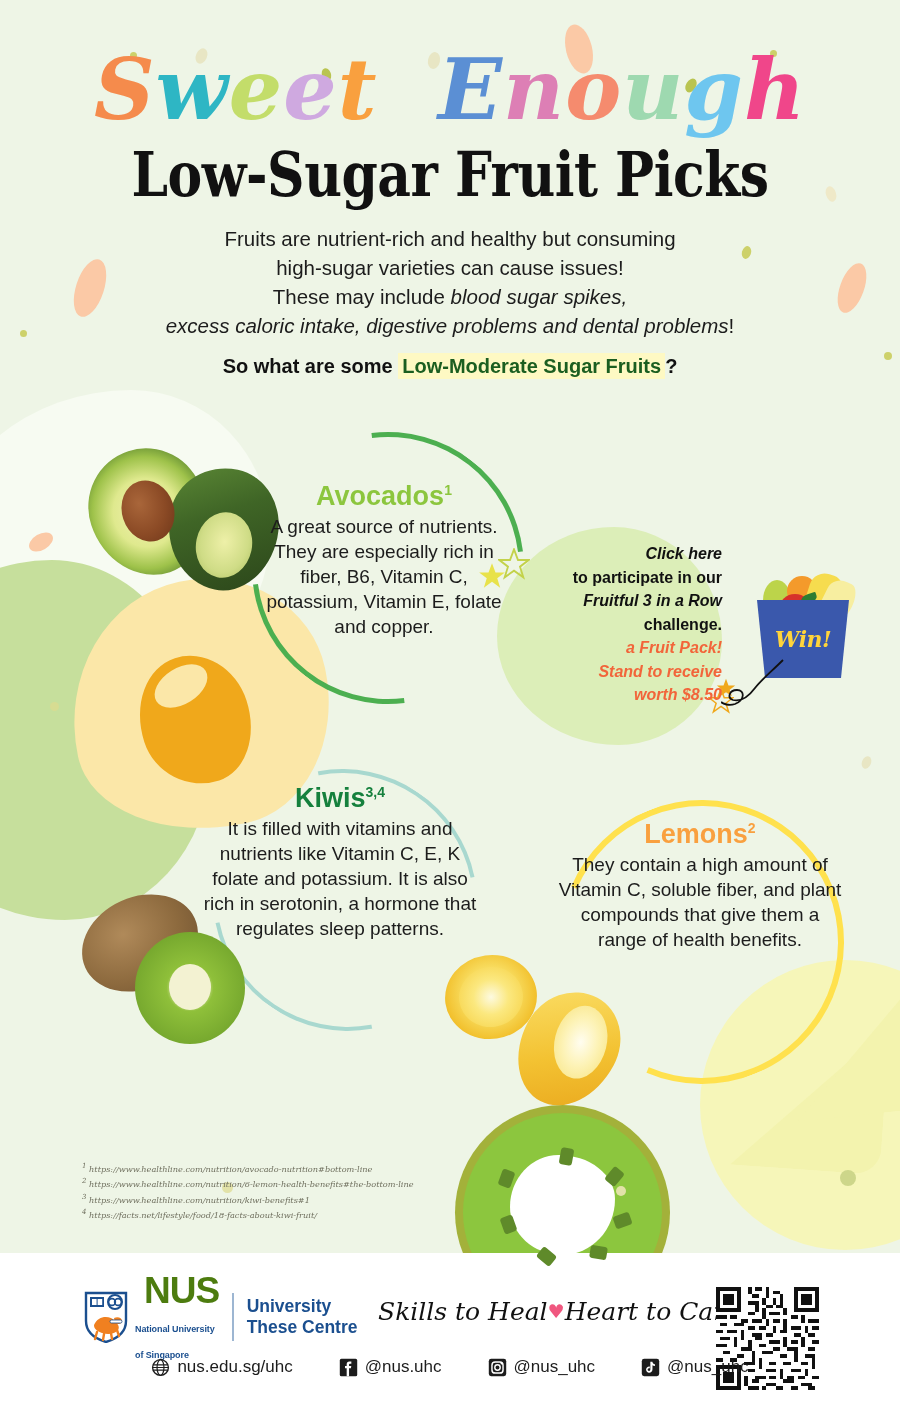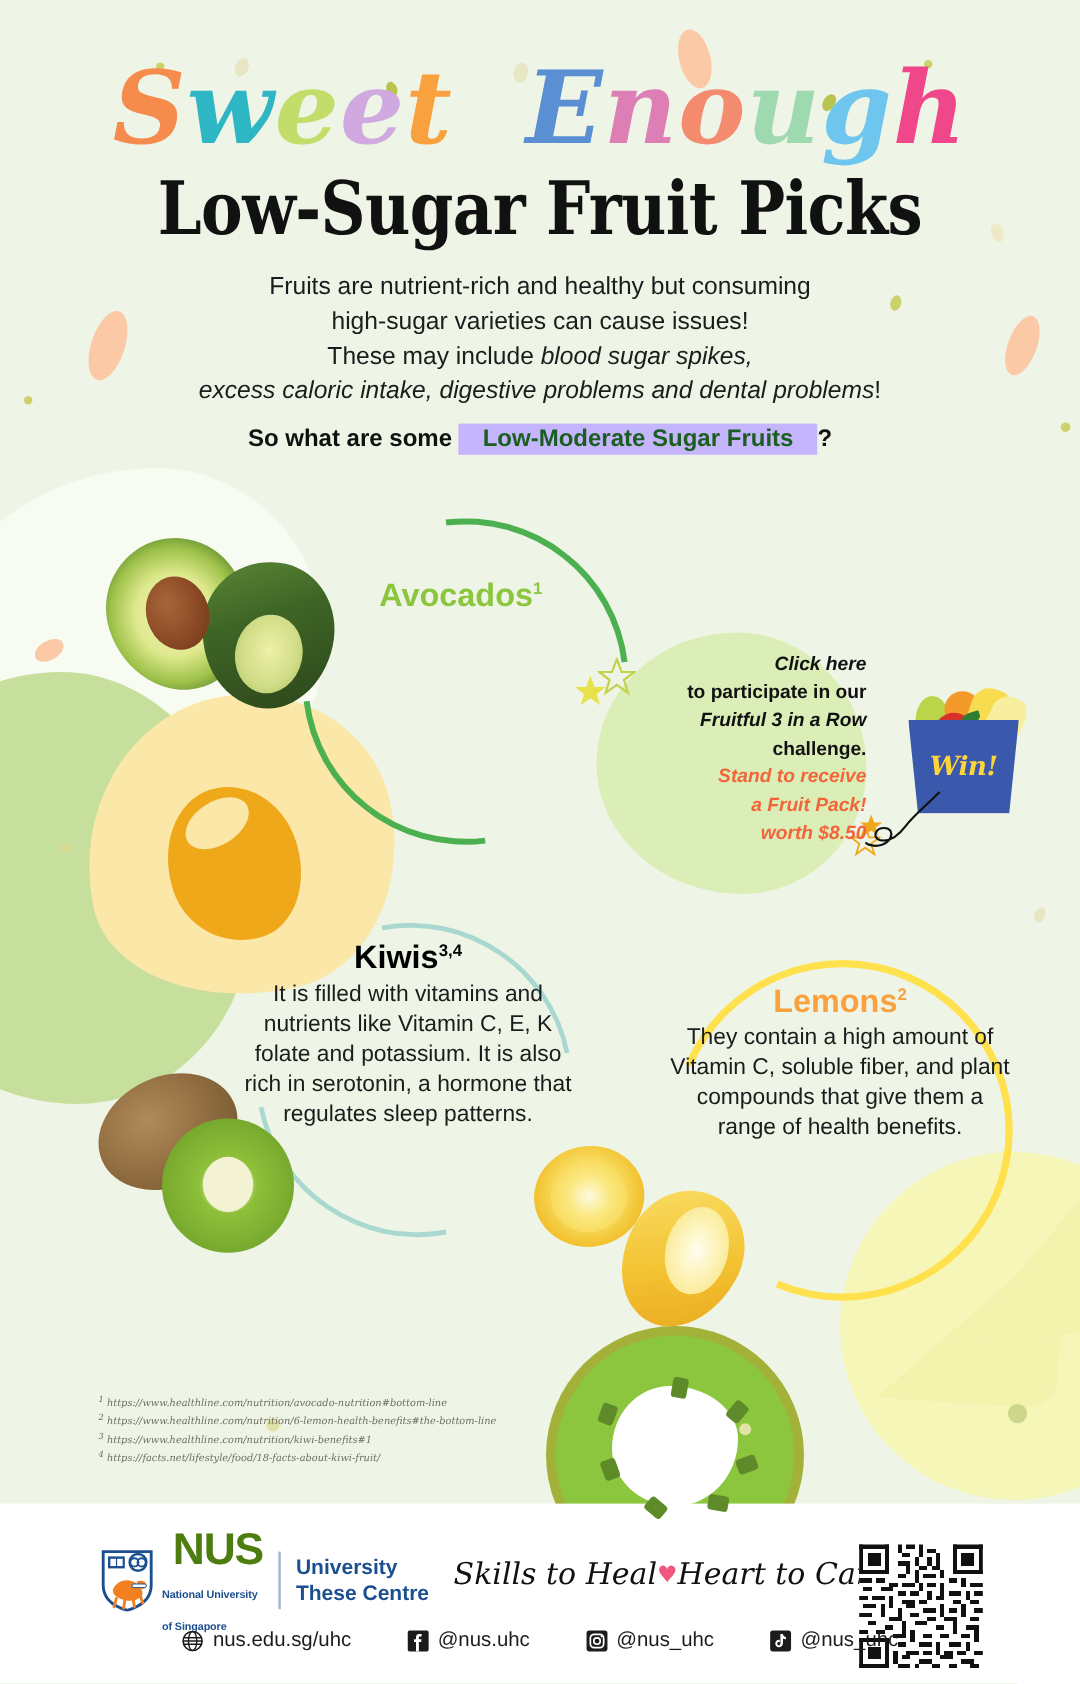--- a/index.html
+++ b/index.html
@@ -82,21 +82,21 @@
   
   .intro{
     position:absolute;left:0;top:224px;width:900px;text-align:center;
     font-size:20.5px;line-height:29px;color:#1c1c1c;
   }
   .intro em{font-style:italic;}
   .question{
     position:absolute;left:0;top:355px;width:900px;text-align:center;
     font-size:20px;font-weight:700;color:#111;
   }
-  .hl{background:#c4b5fd;color:#1b5e20;padding:2px 20px;}
+  .hl{background:#fef9c3;color:#1b5e20;padding:2px 4px;}
 
   
   .arc{position:absolute;border-radius:50%;border:5px solid transparent;}
   .arc-avocado{
     left:252px;top:432px;width:262px;height:262px;
     border-top-color:#4caf50;border-bottom-color:#4caf50;
     transform:rotate(38deg);
   }
   .arc-kiwi{
     left:212px;top:770px;width:258px;height:252px;
@@ -113,21 +113,21 @@
 
   
   .card{position:absolute;text-align:center;}
   .card h2{margin:0 0 2px 0;font-size:27px;font-weight:700;line-height:1.1;}
   .card h2 sup{font-size:14px;vertical-align:super;}
   .card p{margin:0;font-size:19px;line-height:25px;color:#1c1c1c;}
 
   #card-avocado{left:253px;top:482px;width:262px;}
   #card-avocado h2{color:#8cc63e;}
   #card-kiwi{left:200px;top:784px;width:280px;}
-  #card-kiwi h2{color:#000000;}
+  #card-kiwi h2{color:#15803d;}
   #card-lemon{left:555px;top:820px;width:290px;}
   #card-lemon h2{color:#f9a03f;}
 
   
   .promo-circle{
     position:absolute;left:497px;top:527px;width:225px;height:218px;
     background:#dceeb8;border-radius:52% 48% 46% 54%/50% 52% 48% 50%;
   }
   .promo-text{
     position:absolute;left:497px;top:542px;width:225px;text-align:right;
@@ -292,20 +292,21 @@
   </div>
 
   <div class="arc arc-avocado"></div>
   <div class="photo avo-half"></div>
   <div class="photo avo-whole"></div>
   <div class="photo avo-inner"></div>
   <div class="photo avo-pit"></div>
 
   <div class="card" id="card-avocado">
     <h2><span>Avocados</span><sup>1</sup></h2>
+    <p>A great source of nutrients. They are especially rich in fiber, B6, Vitamin C, potassium, Vitamin E, folate and copper.</p>
   </div>
 
   <div class="promo-circle"></div>
 
   <div class="star" style="left:478px;top:562px;">
     <svg width="28" height="28" viewBox="0 0 24 24">
         <polygon points="12,1 15,9 23,9 16.5,14 19,22 12,17 5,22 7.5,14 1,9 9,9" fill="#e8e24a"></polygon>
       </svg>
   </div>
   <div class="star" style="left:498px;top:548px;">
@@ -322,22 +323,22 @@
     <svg width="26" height="26" viewBox="0 0 24 24">
         <polygon points="12,1 15,9 23,9 16.5,14 19,22 12,17 5,22 7.5,14 1,9 9,9" fill="none" stroke="#f0a81b" stroke-width="1.4"></polygon>
       </svg>
   </div>
 
   <div class="promo-text">
     <div><span class="click">Click here</span></div>
     <div>to participate in our</div>
     <div class="ital">Fruitful 3 in a Row</div>
     <div>challenge.</div>
+    <div class="orange">a Fruit Pack!</div>
     <div class="orange">Stand to receive</div>
-    <div class="orange">a Fruit Pack!</div>
     <div class="orange">worth $8.50</div>
   </div>
 
   <div class="bag">
     <div class="bagfruit" style="left:18px;top:8px;width:28px;height:34px;background:#bcd44a;border-radius:50% 50% 46% 54%/60% 60% 40% 40%;"></div>
     <div class="bagfruit" style="left:42px;top:4px;width:30px;height:30px;background:#f49a2b;border-radius:50%;"></div>
     <div class="bagfruit" style="left:62px;top:2px;width:36px;height:44px;background:#f6dc4e;border-radius:50% 50% 44% 56%/40% 56% 60% 44%;transform:rotate(18deg);"></div>
     <div class="bagfruit" style="left:78px;top:8px;width:30px;height:42px;background:#f7eea0;border-radius:60% 40% 46% 54%/40% 58% 62% 42%;transform:rotate(26deg);"></div>
     <div class="bagfruit" style="left:34px;top:22px;width:32px;height:30px;background:#d6312b;border-radius:50%;"></div>
     <div class="bagfruit" style="left:56px;top:22px;width:16px;height:9px;background:#2e7d32;border-radius:50% 10% 50% 10%;transform:rotate(-18deg);"></div>

